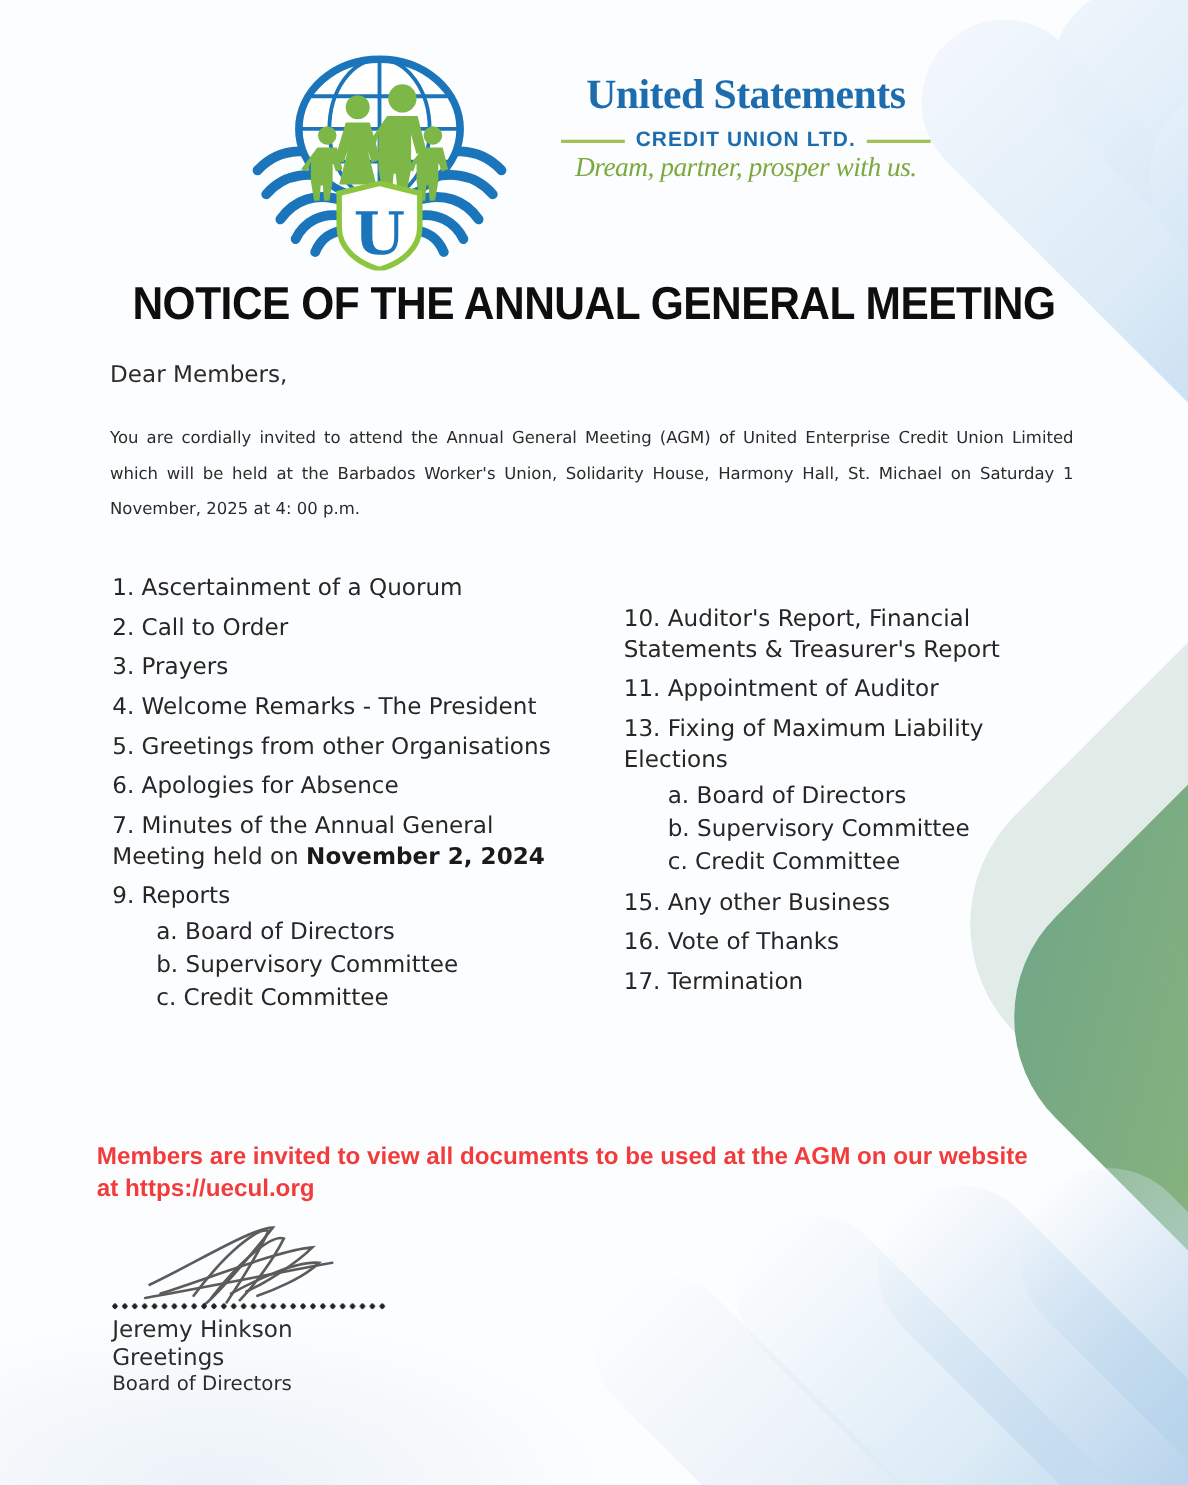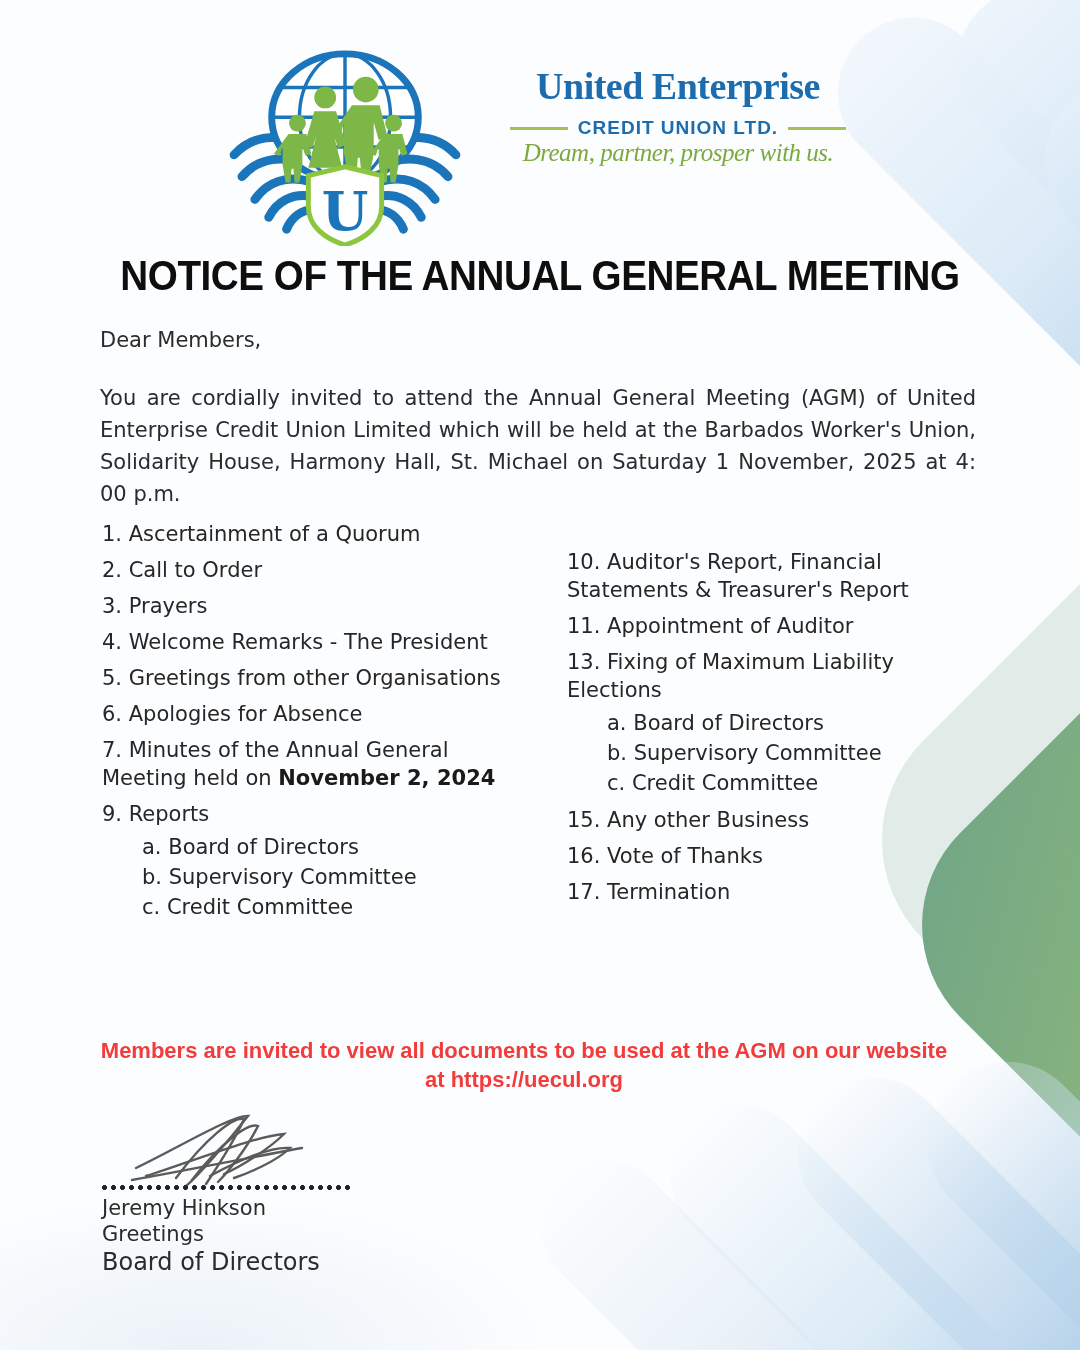--- a/index.html
+++ b/index.html
@@ -41,41 +41,41 @@
   .brand-rule{width:66px;height:3px;background:#a2c156;}
   .brand-sub{font-family:"Liberation Sans",sans-serif;font-weight:bold;font-size:19px;
         color:#1d6cad;letter-spacing:1px;white-space:nowrap;}
   .brand-tagline{font-family:"Liberation Serif","DejaVu Serif",serif;
         font-style:italic;font-size:25px;color:#7ca93f;white-space:nowrap;letter-spacing:-.5px;}
   
   .title{position:absolute;left:0;top:252px;width:1080px;text-align:center;
         font-family:"Liberation Sans",sans-serif;font-weight:bold;font-size:42px;
         color:#0e0e0e;transform:scaleX(.92);letter-spacing:-.5px;}
   .salutation{position:absolute;left:100px;top:328px;font-size:21px;color:#2b2b2b;}
-  .body-par{position:absolute;left:100px;top:382px;width:876px;font-size:21px;
+  .body-par{position:absolute;left:100px;top:382px;width:876px;font-size:15px;
         line-height:32px;text-align:justify;color:#2b2b2b;}
   
   .agenda{position:absolute;left:102px;top:520px;width:860px;display:flex;gap:45px;}
   .agenda-col{font-size:21px;line-height:28px;color:#262626;}
   .agenda-col.left{width:420px;}
   .agenda-col.right{width:378px;margin-top:28px;}
   .agenda-item{margin-bottom:8px;}
   .agenda-item b{font-weight:bold;color:#1a1a1a;}
   .sub{margin-left:40px;margin-top:4px;line-height:30px;}
   
   .footer-notice{position:absolute;left:88px;top:1036px;width:872px;
         font-family:"Liberation Sans",sans-serif;font-weight:bold;font-size:22px;
-        line-height:29px;color:#f23c3c;text-align:center;}
+        line-height:29px;color:#f23c3c;}
   .sig-scribble{position:absolute;left:118px;top:1106px;}
   .sig-dots{position:absolute;left:100px;top:1184px;width:252px;height:7px;
         background-image:radial-gradient(circle,#222 2.2px,transparent 2.6px);
         background-size:9px 7px;background-repeat:repeat-x;}
   .sig-name{position:absolute;left:102px;top:1196px;font-size:21px;color:#2b2b2b;}
   .sig-role{position:absolute;left:102px;top:1222px;font-size:21px;color:#2b2b2b;}
-  .sig-org{position:absolute;left:102px;top:1248px;font-size:24px;color:#2b2b2b;}
+  .sig-org{position:absolute;left:102px;top:1248px;font-size:18px;color:#2b2b2b;}
 </style>
 </head>
 <body>
 
 <div class="page">
 
   <div class="stripe tr-a"></div>
   <div class="stripe tr-b"></div>
   <div class="stripe tr-c"></div>
   <div class="diamond pale-diamond"></div>
@@ -127,21 +127,21 @@
       </g>
     </g>
 
     <g>
       <path d="M120,130 l37,9 v31 c0,20 -17,33 -37,39 c-20,-6 -37,-19 -37,-39 v-31 z" fill="#ffffff" stroke="#8cc63f" stroke-width="5"></path>
       <text x="120" y="195" text-anchor="middle" font-family="DejaVu Serif, Liberation Serif, serif" font-size="54" font-weight="bold" fill="#1b75bb">U</text>
     </g>
   </svg>
 
   <div class="brand">
-    <div class="brand-name">United Enterprise</div>
+    <div class="brand-name">United Statements</div>
     <div class="brand-sub-row">
       <div class="brand-rule"></div>
       <div class="brand-sub">CREDIT UNION LTD.</div>
       <div class="brand-rule"></div>
     </div>
     <div class="brand-tagline">Dream, partner, prosper with us.</div>
   </div>
 
   <div class="title">NOTICE OF THE ANNUAL GENERAL MEETING</div>
   <div class="salutation">Dear Members,</div>

